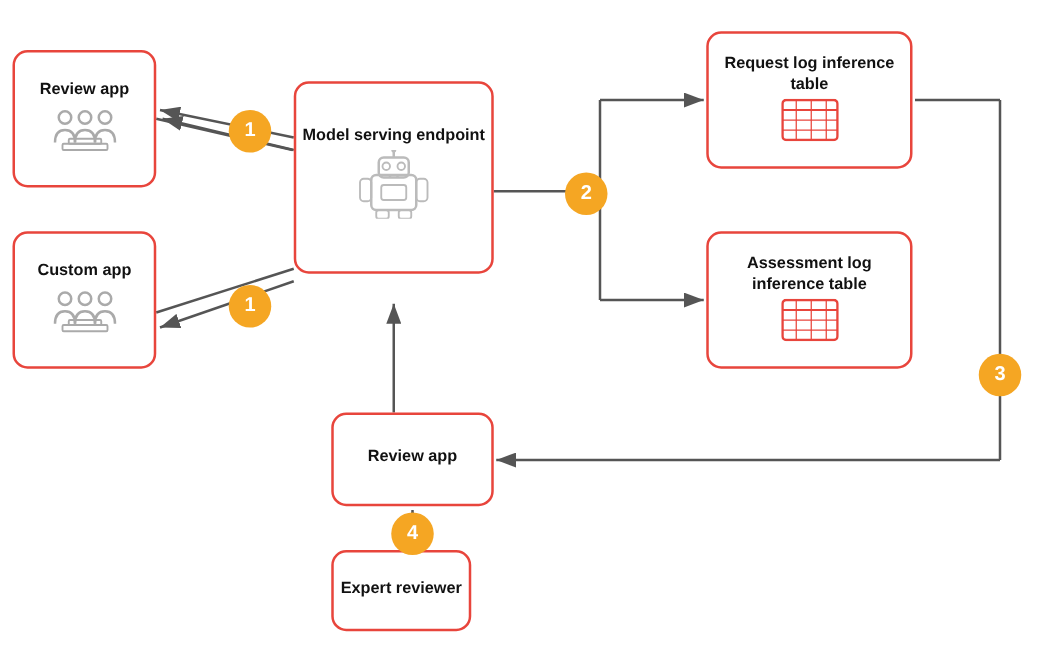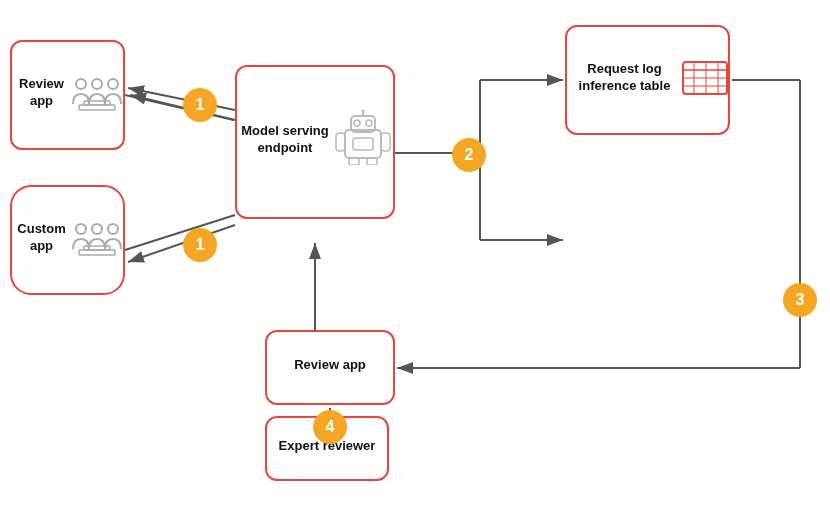--- a/index.html
+++ b/index.html
@@ -18,21 +18,21 @@
       position: relative;
     }
 
     
     .box {
       position: absolute;
       border: 2.5px solid #e8453c;
       border-radius: 12px;
       background: #fff;
       display: flex;
-      flex-direction: row;
+      flex-direction: column;
       align-items: center;
       justify-content: center;
       text-align: center;
     }
 
     .box-label {
       font-size: 13px;
       font-weight: 600;
       color: #111;
       line-height: 1.3;
@@ -46,21 +46,20 @@
       width: 115px;
       height: 110px;
     }
 
     
     .custom-app-l {
       left: 10px;
       top: 185px;
       width: 115px;
       height: 110px;
-      border-radius: 21px;
     }
 
     
     .model-serving {
       left: 235px;
       top: 65px;
       width: 160px;
       height: 154px;
     }
 
@@ -84,22 +83,22 @@
     .review-app-bc {
       left: 265px;
       top: 330px;
       width: 130px;
       height: 75px;
     }
 
     
     .expert-reviewer {
       left: 265px;
-      top: 416px;
-      width: 124px;
+      top: 440px;
+      width: 112px;
       height: 65px;
     }
 
     
     .badge {
       position: absolute;
       width: 34px;
       height: 34px;
       border-radius: 50%;
       background: #f5a623;
@@ -255,20 +254,34 @@
         <line x1="12" y1="1" x2="12" y2="33" stroke="#e8453c" stroke-width="1"></line>
         <line x1="24" y1="1" x2="24" y2="33" stroke="#e8453c" stroke-width="1"></line>
         <line x1="36" y1="1" x2="36" y2="33" stroke="#e8453c" stroke-width="1"></line>
 
         <line x1="1" y1="17" x2="45" y2="17" stroke="#e8453c" stroke-width="1"></line>
         <line x1="1" y1="25" x2="45" y2="25" stroke="#e8453c" stroke-width="1"></line>
       </svg>
     </div>
   </div>
 
+  <div class="box assessment-log">
+    <div class="box-label">Assessment log inference table</div>
+    <div class="table-icon">
+      <svg width="46" height="34" viewBox="0 0 46 34">
+        <rect x="1" y="1" width="44" height="32" rx="3" fill="none" stroke="#e8453c" stroke-width="2"></rect>
+        <line x1="1" y1="9" x2="45" y2="9" stroke="#e8453c" stroke-width="1.5"></line>
+        <line x1="12" y1="1" x2="12" y2="33" stroke="#e8453c" stroke-width="1"></line>
+        <line x1="24" y1="1" x2="24" y2="33" stroke="#e8453c" stroke-width="1"></line>
+        <line x1="36" y1="1" x2="36" y2="33" stroke="#e8453c" stroke-width="1"></line>
+        <line x1="1" y1="17" x2="45" y2="17" stroke="#e8453c" stroke-width="1"></line>
+        <line x1="1" y1="25" x2="45" y2="25" stroke="#e8453c" stroke-width="1"></line>
+      </svg>
+    </div>
+  </div>
 
   <div class="box review-app-bc">
     <div class="box-label">Review app</div>
   </div>
 
   <div class="box expert-reviewer">
     <div class="box-label">Expert reviewer</div>
   </div>
 
   <div class="badge" style="left:183px; top:88px;">

